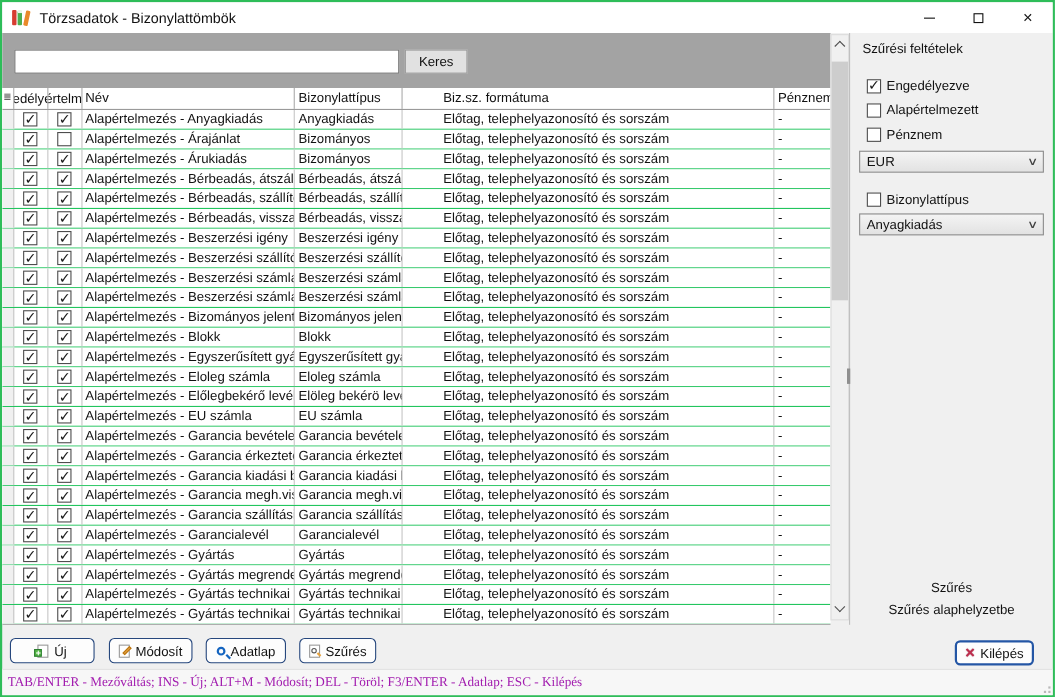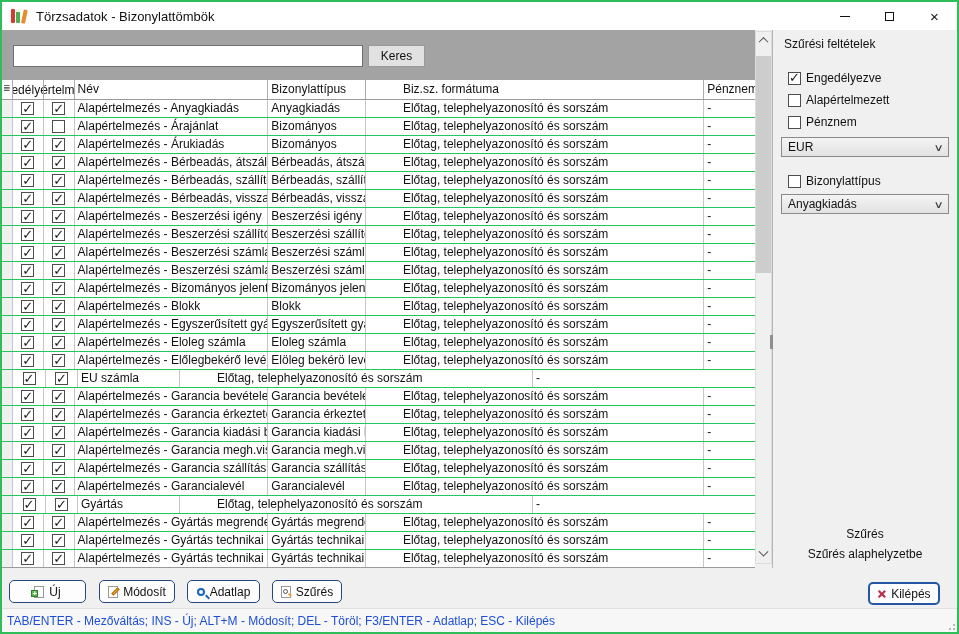--- a/index.html
+++ b/index.html
@@ -63,21 +63,21 @@
   .icon-page { width:10px; height:12px; background:#fff; border:1px solid #9a9a9a; position:relative; flex:0 0 auto; }
   .plus-badge { position:absolute; left:-4px; top:3px; width:7px; height:7px; background:#57b947; border:1px solid #2e7d32; color:#fff; font-size:8px; line-height:6px; text-align:center; font-weight:bold; }
   .pencil { position:absolute; left:2px; top:3px; width:9px; height:3px; background:#e6a23c; border:1px solid #b87414; transform:rotate(-45deg); }
   .mag { width:8px; height:8px; border:2px solid #1565c0; border-radius:50%; position:relative; flex:0 0 auto; }
   .mag::after { content:""; position:absolute; left:6px; top:6px; width:5px; height:2px; background:#1565c0; transform:rotate(45deg); }
   .minimag { position:absolute; left:1px; top:2px; width:5px; height:5px; border:1px solid #555; border-radius:50%; }
   .minimag::after { content:""; position:absolute; left:4px; top:4px; width:4px; height:2px; background:#e8a33d; transform:rotate(45deg); }
   .exit-x { color:#bf2e4e; font-weight:bold; font-size:15px; line-height:1; text-shadow:0 0 1px #8e1c38; }
   .exit-btn { border-width:2px; border-color:#2456a5; }
   .statusbar { position:absolute; left:0; right:0; bottom:0; height:24px; background:#f7f7f7; border-top:1px solid #e0e0e0; display:flex; align-items:center; }
-  .status-text { font-size:12px; color:#1d4ed8; margin-left:5px; white-space:nowrap; }
+  .status-text { font-size:12px; color:#a21caf; margin-left:5px; white-space:nowrap;font-family:Liberation Serif, serif; }
   .resize-grip { position:absolute; right:2px; bottom:2px; width:10px; height:10px; }
   .resize-grip i { position:absolute; width:2px; height:2px; background:#b9b9b9; }
   .resize-grip .d1{right:0;bottom:0}.resize-grip .d2{right:4px;bottom:0}.resize-grip .d3{right:0;bottom:4px}
 </style>
 </head>
 <body>
 
 <div class="window">
 
   <div class="titlebar">
@@ -329,20 +329,21 @@
     </div>
 
     <div class="row">
       <div class="cell col-icon"></div>
       <div class="cell col-enabled">
             <span class="cb cb-enabled checked"></span>
           </div>
       <div class="cell col-default">
             <span class="cb cb-default checked"></span>
           </div>
+      <div class="cell col-name c-name">Alapértelmezés - EU számla</div>
       <div class="cell col-type c-type">EU számla</div>
       <div class="cell col-format c-format">Előtag, telephelyazonosító és sorszám</div>
       <div class="cell col-currency c-currency">-</div>
     </div>
 
     <div class="row">
       <div class="cell col-icon"></div>
       <div class="cell col-enabled">
             <span class="cb cb-enabled checked"></span>
           </div>
@@ -426,20 +427,21 @@
     </div>
 
     <div class="row">
       <div class="cell col-icon"></div>
       <div class="cell col-enabled">
             <span class="cb cb-enabled checked"></span>
           </div>
       <div class="cell col-default">
             <span class="cb cb-default checked"></span>
           </div>
+      <div class="cell col-name c-name">Alapértelmezés - Gyártás</div>
       <div class="cell col-type c-type">Gyártás</div>
       <div class="cell col-format c-format">Előtag, telephelyazonosító és sorszám</div>
       <div class="cell col-currency c-currency">-</div>
     </div>
 
     <div class="row">
       <div class="cell col-icon"></div>
       <div class="cell col-enabled">
             <span class="cb cb-enabled checked"></span>
           </div>

